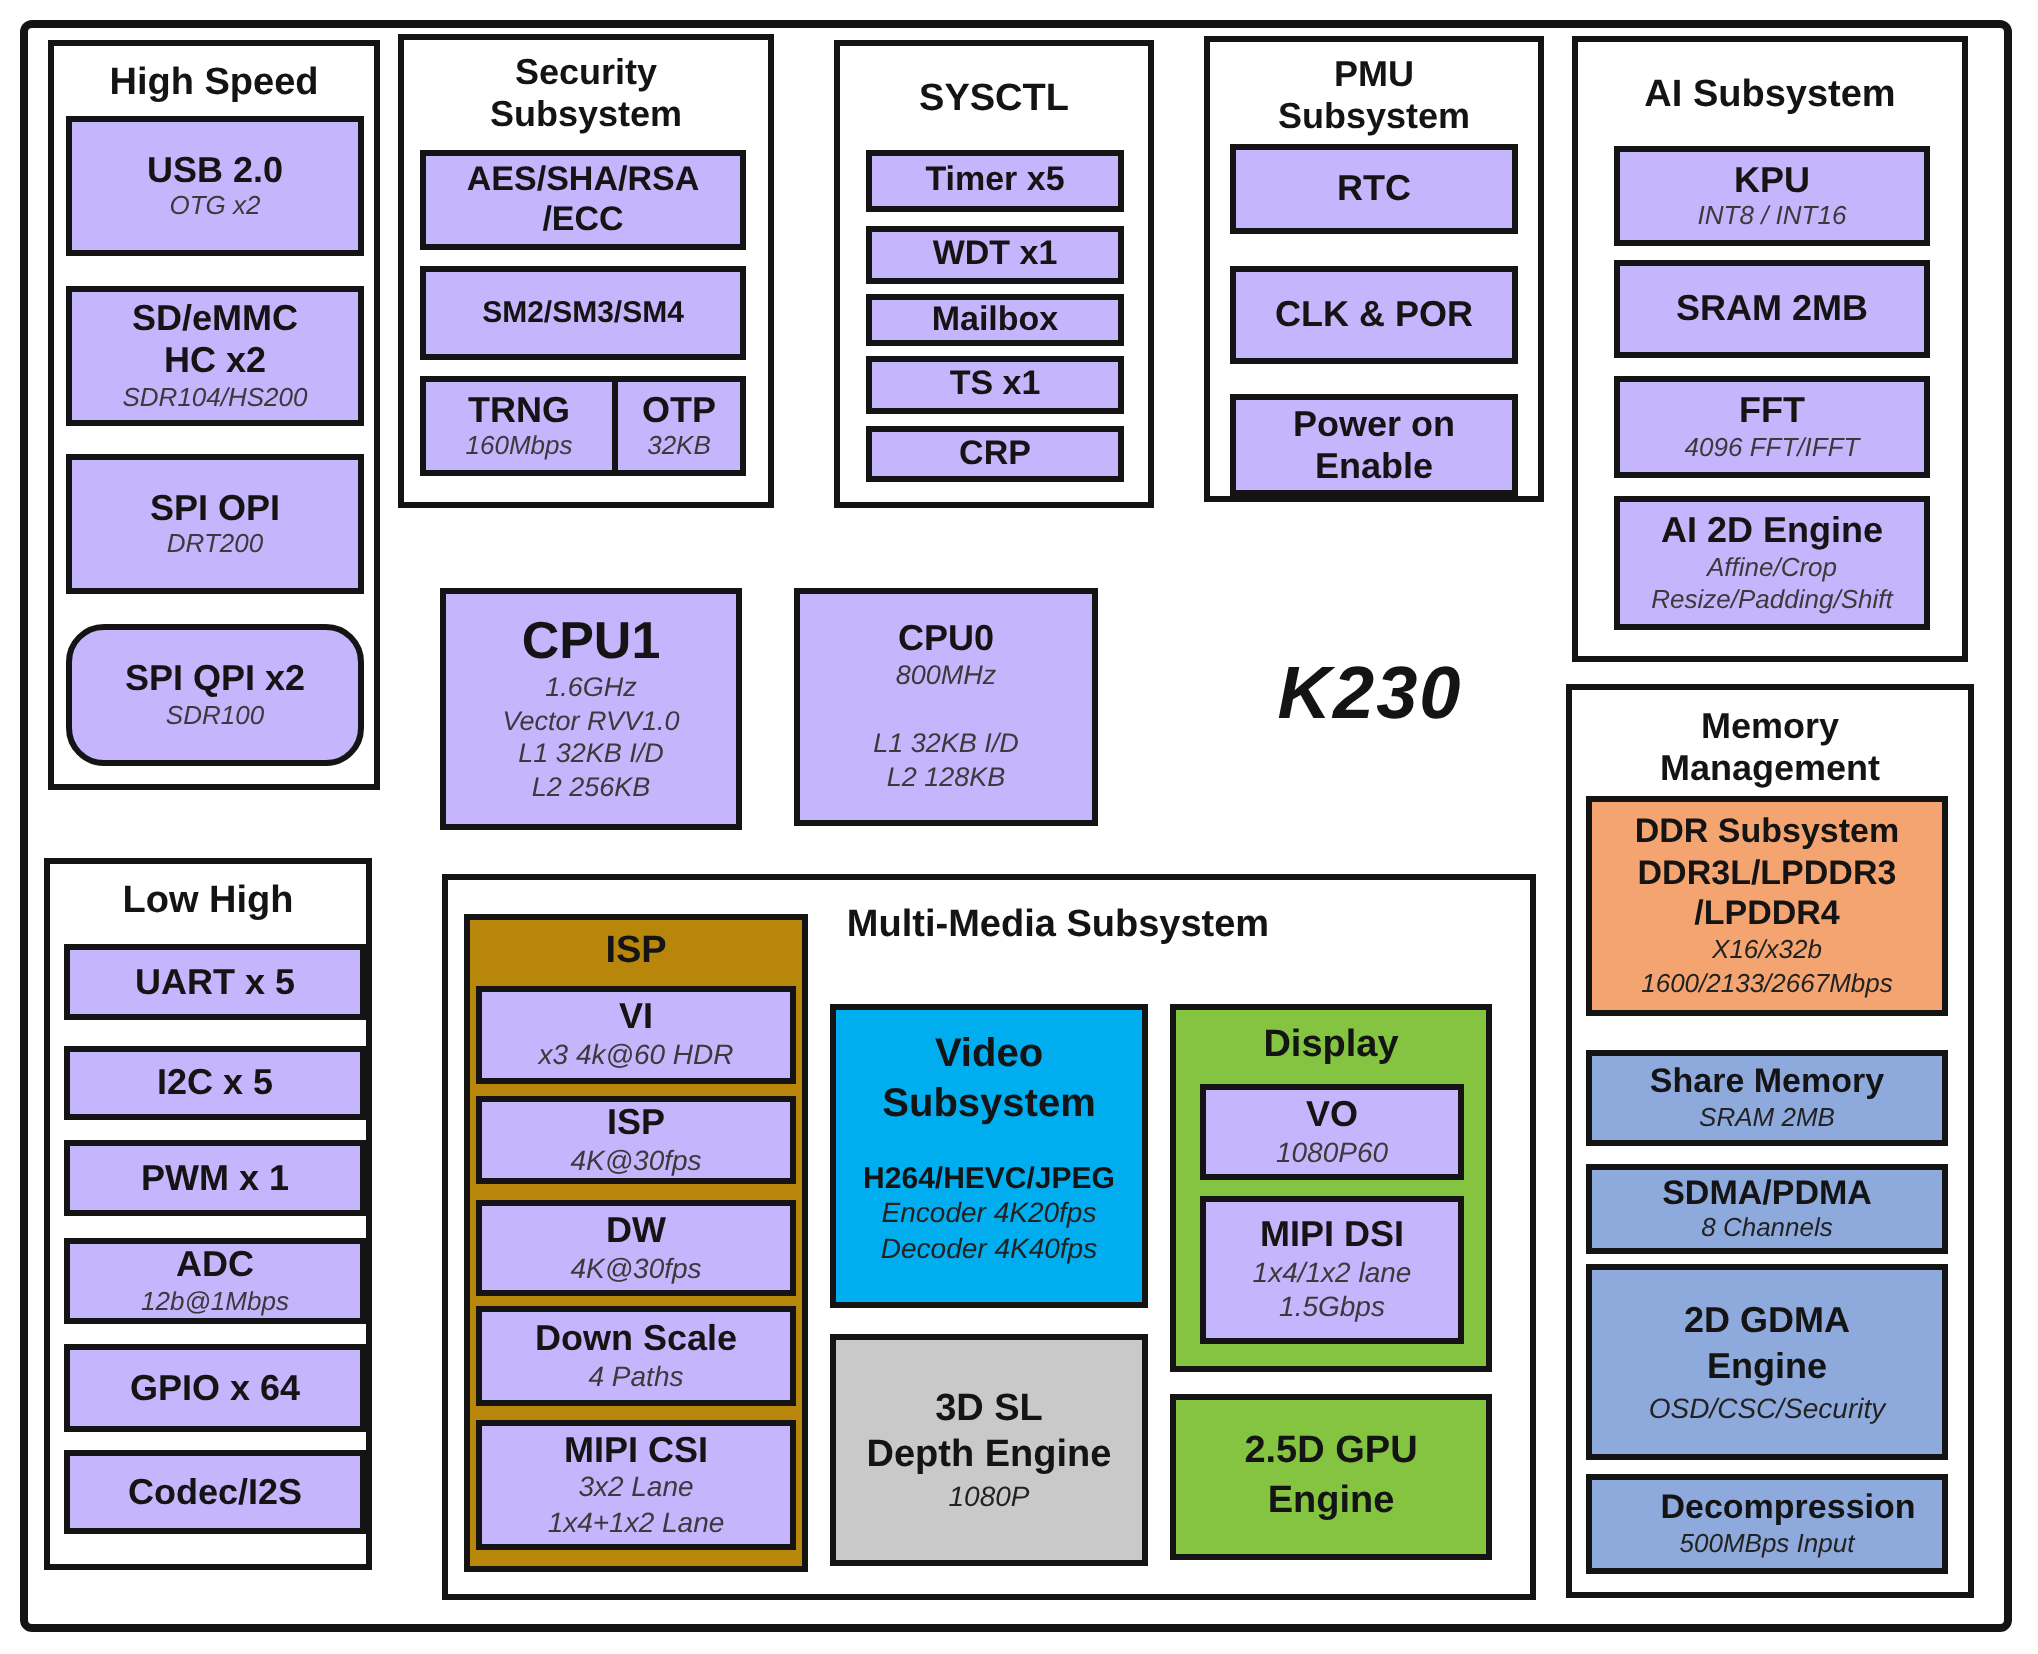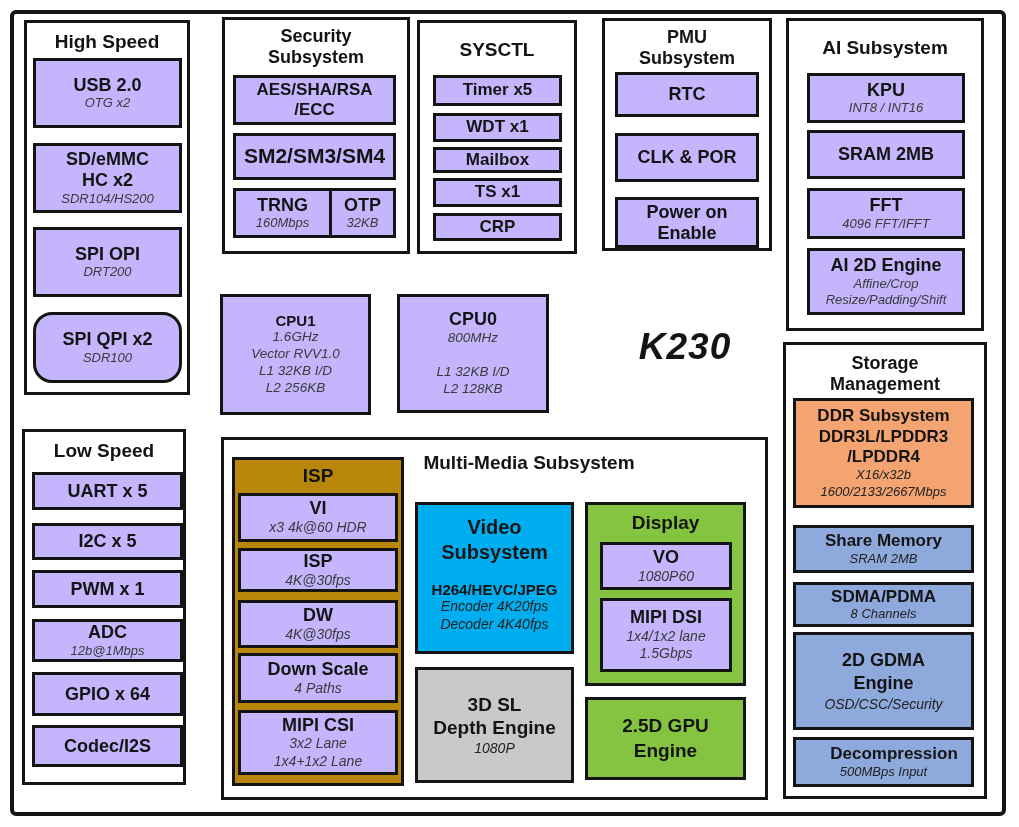--- a/index.html
+++ b/index.html
@@ -40,29 +40,29 @@
   <div class="abs box" style="left:6px;top:204px;width:149px;height:70px;">
     <div class="lbl">SPI OPI</div>
     <div class="sub">DRT200</div>
   </div>
   <div class="abs box" style="left:6px;top:289px;width:149px;height:71px;border-radius:19px;">
     <div class="lbl">SPI QPI x2</div>
     <div class="sub">SDR100</div>
   </div>
 </div>
 
-<div class="abs panel" style="left:222px;top:17px;width:188px;height:237px;">
+<div class="abs panel" style="left:199px;top:17px;width:188px;height:237px;">
   <div class="abs p-title lines" style="left:0;top:6px;width:100%;font-size:18px;">Security
 Subsystem</div>
   <div class="abs box" style="left:8px;top:55px;width:163px;height:50px;">
     <div class="lbl lines" style="font-size:17px;">AES/SHA/RSA
 /ECC</div>
   </div>
   <div class="abs box" style="left:8px;top:113px;width:163px;height:47px;">
-    <div class="lbl" style="font-size:21px;">SM2/SM3/SM4</div>
+    <div class="lbl" style="font-size:15px;">SM2/SM3/SM4</div>
   </div>
   <div class="abs box" style="left:8px;top:168px;width:99px;height:50px;">
     <div class="lbl">TRNG</div>
     <div class="sub">160Mbps</div>
   </div>
   <div class="abs box" style="left:104px;top:168px;width:67px;height:50px;">
     <div class="lbl">OTP</div>
     <div class="sub">32KB</div>
   </div>
 </div>
@@ -115,37 +115,37 @@
     <div class="sub">4096 FFT/IFFT</div>
   </div>
   <div class="abs box" style="left:18px;top:227px;width:158px;height:67px;">
     <div class="lbl">AI 2D Engine</div>
     <div class="sub lines">Affine/Crop
 Resize/Padding/Shift</div>
   </div>
 </div>
 
 <div class="abs box" style="left:220px;top:294px;width:151px;height:121px;">
-  <div class="lbl" style="font-size:15px;text-align:center;">CPU1</div>
+  <div class="lbl" style="font-size:26px;text-align:center;">CPU1</div>
   <div class="sub lines" style="font-size:13.5px;">1.6GHz
 Vector RVV1.0
 L1 32KB I/D
 L2 256KB</div>
 </div>
 <div class="abs box" style="left:397px;top:294px;width:152px;height:119px;">
   <div class="lbl" style="font-size:18px;">CPU0</div>
   <div class="sub lines" style="font-size:13.5px;">800MHz
 
 L1 32KB I/D
 L2 128KB</div>
 </div>
 <div class="abs chip-label" style="left:605px;top:326px;width:160px;">K230</div>
 
 <div class="abs panel" style="left:22px;top:429px;width:164px;height:356px;">
-  <div class="abs p-title" style="left:0;top:8px;width:100%;">Low Speed</div>
+  <div class="abs p-title" style="left:0;top:8px;width:100%;">Low High</div>
   <div class="abs box" style="left:7px;top:40px;width:151px;height:38px;">
     <div class="lbl">UART x 5</div>
   </div>
   <div class="abs box" style="left:7px;top:91px;width:151px;height:37px;">
     <div class="lbl">I2C x 5</div>
   </div>
   <div class="abs box" style="left:7px;top:138px;width:151px;height:38px;">
     <div class="lbl">PWM x 1</div>
   </div>
   <div class="abs box" style="left:7px;top:187px;width:151px;height:43px;">
@@ -215,21 +215,21 @@
     </div>
   </div>
 
   <div class="abs box green-bg" style="left:361px;top:257px;width:161px;height:83px;">
     <div class="lbl lines" style="font-size:19px;line-height:1.3;">2.5D GPU
 Engine</div>
   </div>
 </div>
 
 <div class="abs panel" style="left:783px;top:342px;width:204px;height:457px;">
-  <div class="abs p-title lines" style="left:0;top:8px;width:100%;font-size:18px;">Storage
+  <div class="abs p-title lines" style="left:0;top:8px;width:100%;font-size:18px;">Memory
 Management</div>
   <div class="abs box orange-bg" style="left:7px;top:53px;width:181px;height:110px;">
     <div class="lbl lines" style="font-size:17px;line-height:1.2;">DDR Subsystem
 DDR3L/LPDDR3
 /LPDDR4</div>
     <div class="sub lines" style="color:#222;">X16/x32b
 1600/2133/2667Mbps</div>
   </div>
   <div class="abs box peri-bg" style="left:7px;top:180px;width:181px;height:48px;">
     <div class="lbl" style="font-size:17px;">Share Memory</div>

